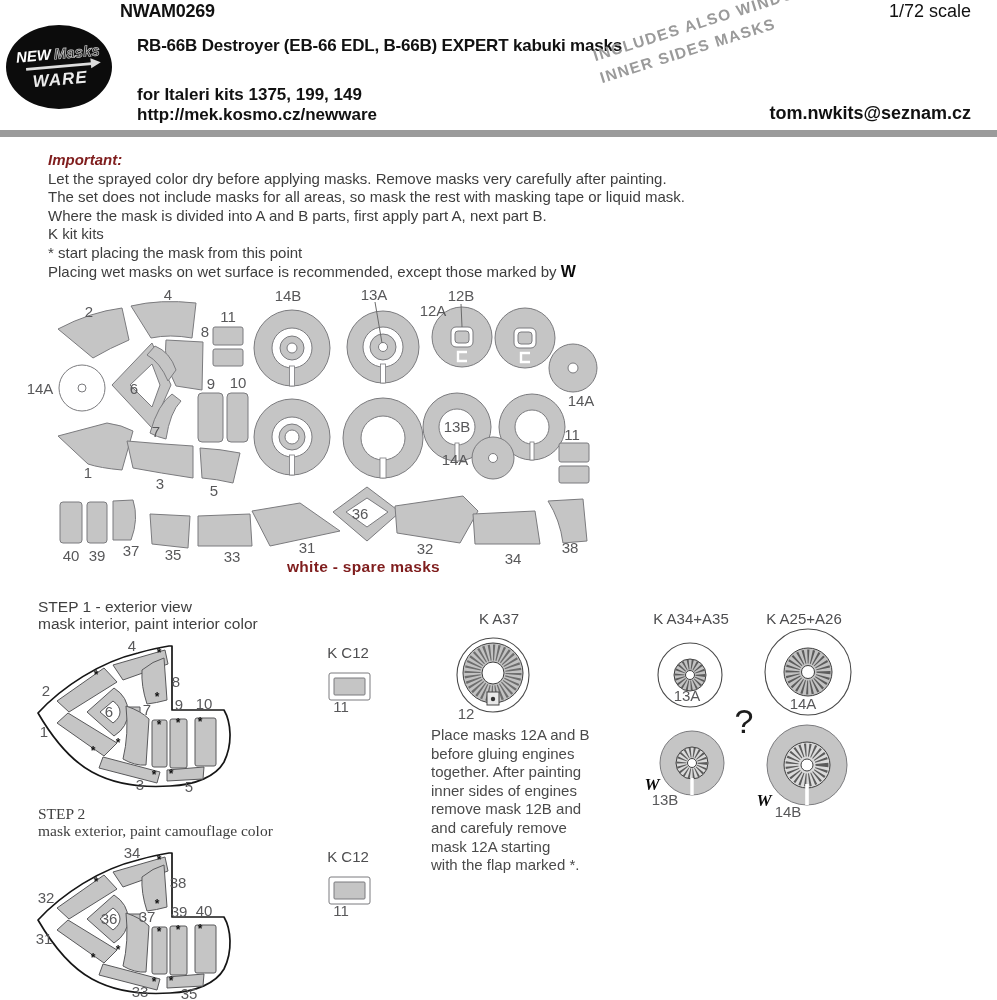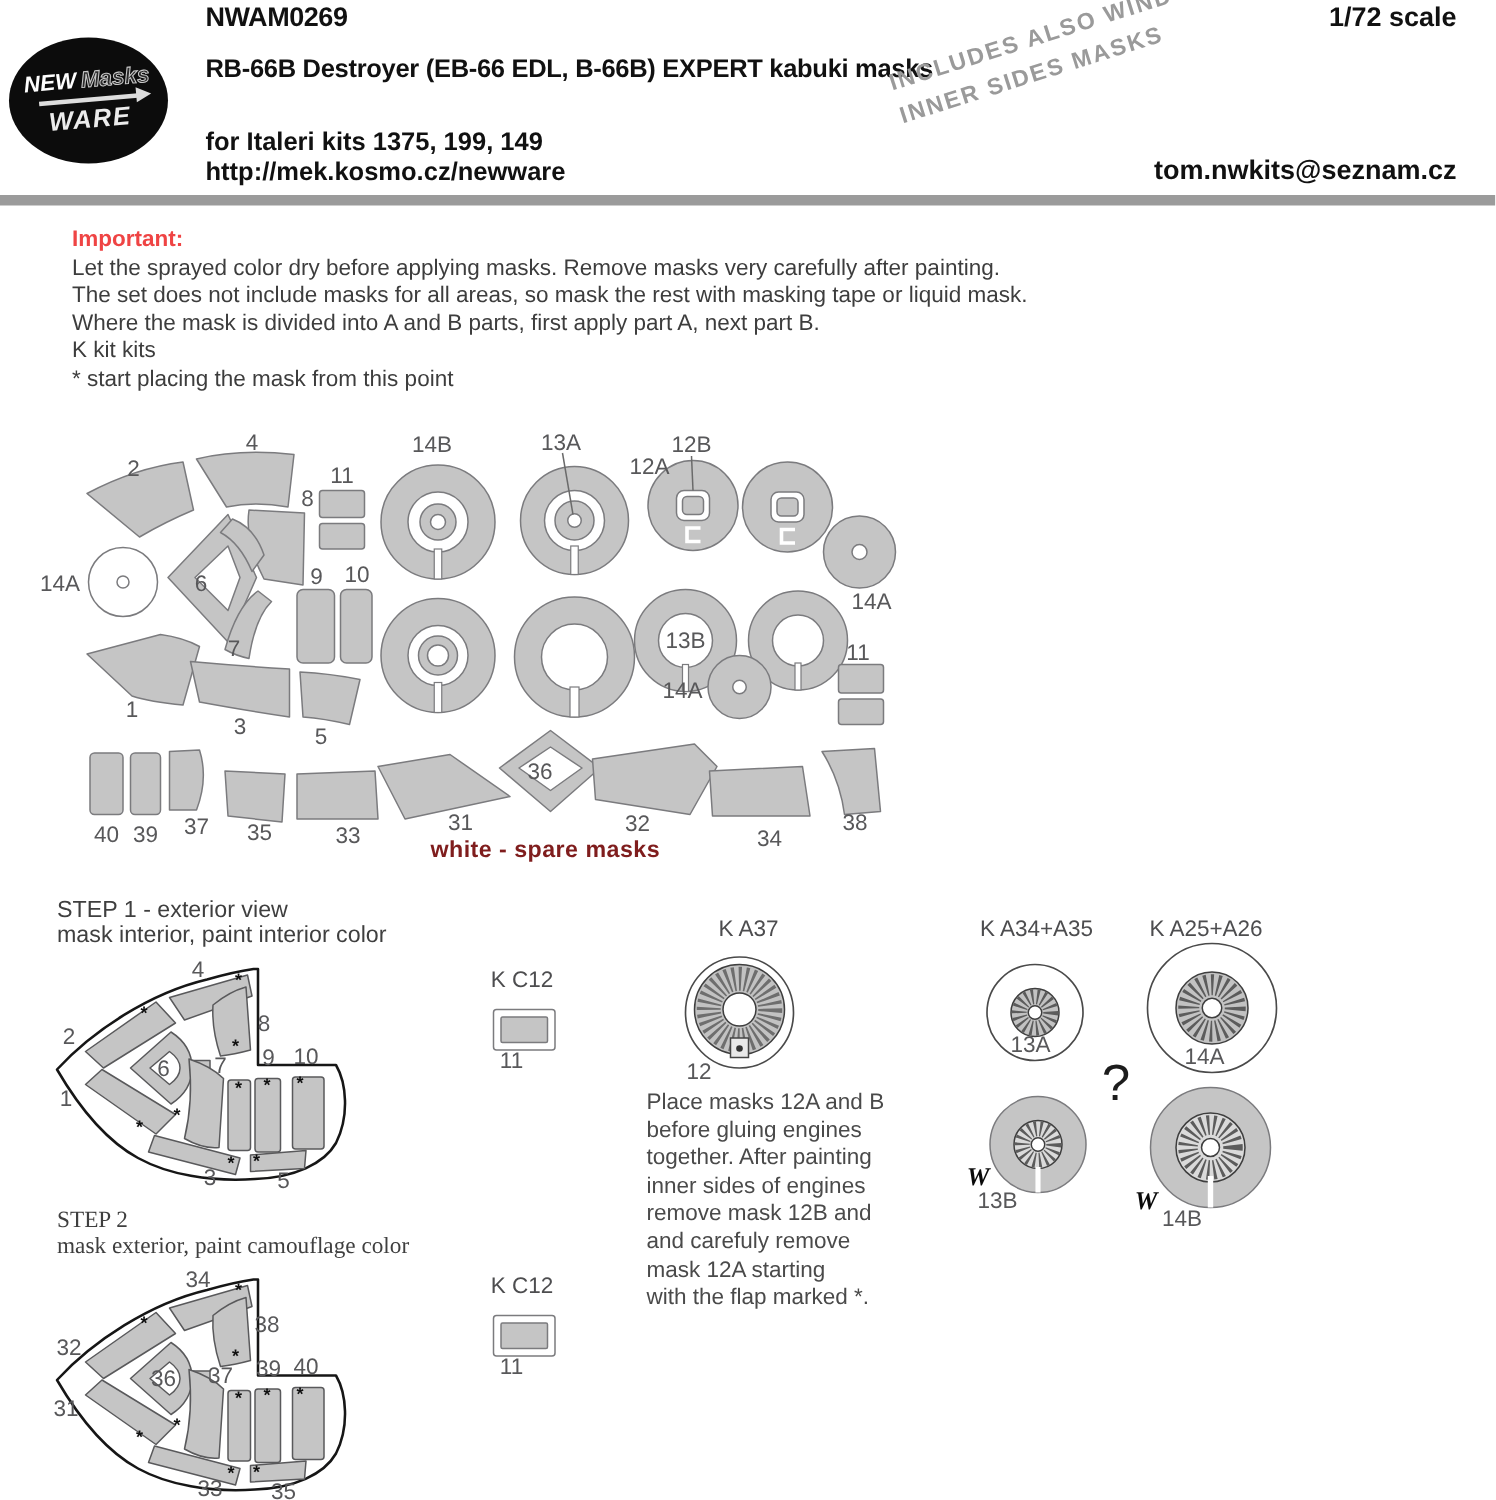--- a/index.html
+++ b/index.html
@@ -10,32 +10,32 @@
   .logo{left:6px;top:25px;width:106px;height:84px;background:#0c0c0c;border-radius:50%;
         display:flex;flex-direction:column;align-items:center;justify-content:center;}
   .logo-inner{transform:rotate(-5deg);display:flex;flex-direction:column;align-items:center;}
   .logo-row1{font-style:italic;font-weight:800;font-size:15px;line-height:15px;white-space:nowrap;}
   .logo-new{color:#fff;}
   .logo-masks{color:#2b2b2b;-webkit-text-stroke:.7px #c8c8c8;margin-left:3px;}
   .logo-arrow{position:relative;width:66px;height:2.5px;background:#ddd;margin:4px 0 3px 0;}
   .logo-arrow:after{content:"";position:absolute;right:-9px;top:-4.5px;border-left:10px solid #ddd;
         border-top:5.5px solid transparent;border-bottom:5.5px solid transparent;}
   .logo-ware{color:#ececec;font-style:italic;font-weight:800;font-size:17px;letter-spacing:1px;line-height:17px;}
-  .hdr-code{left:137px;top:1px;font-size:18px;font-weight:800;letter-spacing:-.3px;}
-  .hdr-scale{right:26px;top:1px;font-size:18px;font-weight:700;text-align:right;}
+  .hdr-code{left:120px;top:1px;font-size:18px;font-weight:800;letter-spacing:-.3px;}
+  .hdr-scale{right:26px;top:1px;font-size:18px;font-weight:400;text-align:right;}
   .hdr-title{left:137px;top:36px;font-size:17px;font-weight:800;letter-spacing:-.2px;white-space:nowrap;}
   .hdr-kits{left:137px;top:85px;font-size:17px;font-weight:800;}
   .hdr-url{left:137px;top:105px;font-size:17px;font-weight:800;}
   .hdr-email{right:26px;top:103px;font-size:18px;font-weight:800;text-align:right;}
   .hdr-note{left:597px;top:44px;transform:rotate(-17.5deg);transform-origin:left center;
         font-size:15.5px;font-weight:700;color:#9a9a9a;letter-spacing:1.4px;line-height:23px;white-space:nowrap;}
   .divider{left:0;top:130px;width:997px;height:7px;background:#9b9b9b;}
   
   .important{left:48px;top:151px;font-size:15px;line-height:18.6px;color:#3d3d3d;}
-  .important .ihead{font-weight:700;color:#ef4444;}
+  .important .ihead{font-weight:700;color:#7f1d1d;font-style:italic;}
   .important b{color:#0a0a0a;font-size:16px;}
   
   .step-title{font-size:15.5px;color:#3f3f3f;line-height:17px;}
   .spare{left:287px;top:558px;font-size:15.5px;font-weight:700;color:#7f1d1d;letter-spacing:.3px;}
   .engnote{left:431px;top:726px;width:180px;font-size:15px;line-height:18.6px;color:#4a4a4a;}
   
   svg.art{position:absolute;left:0;top:0;}
   .mask{fill:#c5c5c5;stroke:#7b7b7e;stroke-width:1;stroke-linejoin:round;}
   .maskd{fill:#c5c5c5;stroke:#59595b;stroke-width:1;stroke-linejoin:round;}
   .wfill{fill:#fff;stroke:#7b7b7e;stroke-width:1;}
@@ -79,20 +79,21 @@
   </div>
   <div class="abs divider"></div>
 
   <div class="abs important">
     <div class="ihead">Important:</div>
     <div>Let the sprayed color dry before applying masks. Remove masks very carefully after painting.</div>
     <div>The set does not include masks for all areas, so mask the rest with masking tape or liquid mask.</div>
     <div>Where the mask is divided into A and B parts, first apply part A, next part B.</div>
     <div>K kit kits</div>
     <div>*  start placing the mask from this point</div>
+    <div><span>Placing wet masks on wet surface is recommended, except those marked by </span><b>W</b></div>
   </div>
 
   <svg class="art" width="997" height="1000" viewBox="0 0 997 1000">
 
     <g>
 
       <path class="mask" d="M58,329 Q90,312 122,308 L129,340 Q110,348 93,358 Z"></path>
       <path class="mask" d="M131,306 Q160,299 196,303 L192,338 Q170,334 151,338 Z"></path>
       <path class="mask" d="M166,340 L203,342 L202,390 L176,386 Q163,361 166,340 Z"></path>
       <rect class="mask" x="213" y="327" width="30" height="18" rx="2"></rect>

